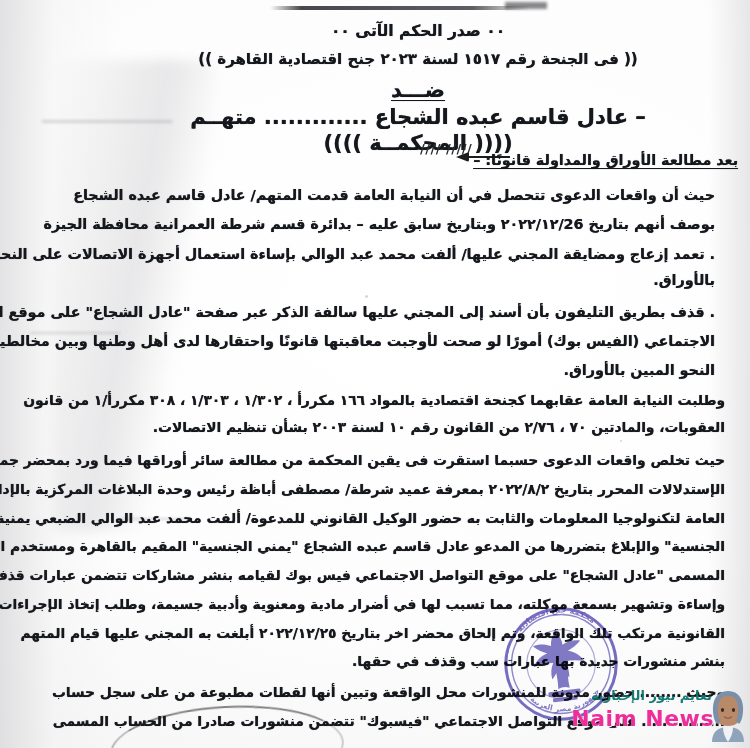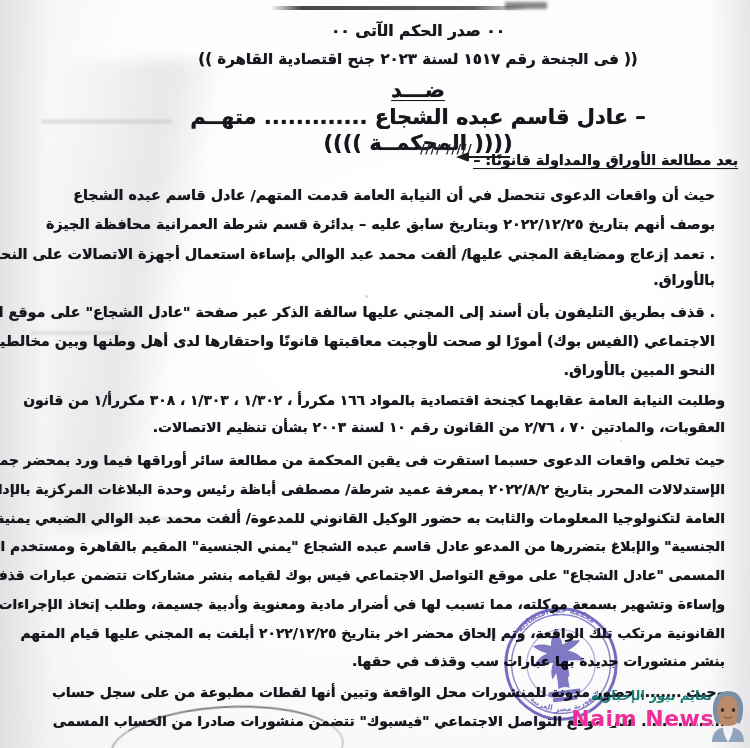--- a/index.html
+++ b/index.html
@@ -236,21 +236,21 @@
     <div class="tick-marks">///// ////</div>
 
     <div class="pen-arrow">
       <div class="shaft"></div>
       <div class="head"></div>
     </div>
 
     <div class="ln body-ln uline" style="top:152px; right:12px;">بعد مطالعة الأوراق والمداولة قانونًا: –</div>
 
     <div class="ln body-ln" style="top:187px; right:35px;">حيث أن واقعات الدعوى تتحصل في أن النيابة العامة قدمت المتهم/ عادل قاسم عبده الشجاع</div>
-    <div class="ln body-ln" style="top:216px; right:35px;">بوصف أنهم بتاريخ ٢٠٢٢/١٢/٢٥ وبتاريخ سابق عليه  –  بدائرة قسم شرطة العمرانية     محافظة الجيزة</div>
+    <div class="ln body-ln" style="top:216px; right:35px;">بوصف أنهم بتاريخ ٢٠٢٢/١٢/26 وبتاريخ سابق عليه  –  بدائرة قسم شرطة العمرانية     محافظة الجيزة</div>
     <div class="ln body-ln" style="top:246px; right:35px;">. تعمد إزعاج ومضايقة المجني عليها/ ألفت محمد عبد الوالي بإساءة استعمال أجهزة الاتصالات على النحو المبين</div>
     <div class="ln body-ln" style="top:272px; right:35px;">بالأوراق.</div>
 
     <div class="ln body-ln" style="top:304px; right:35px;">. قذف بطريق التليفون بأن أسند إلى المجني عليها سالفة الذكر عبر صفحة "عادل الشجاع" على موقع التواصل</div>
     <div class="ln body-ln" style="top:333px; right:35px;">الاجتماعي (الفيس بوك) أمورًا لو صحت لأوجبت معاقبتها قانونًا واحتقارها لدى أهل وطنها وبين مخالطيها على</div>
     <div class="ln body-ln" style="top:362px; right:35px;">النحو المبين بالأوراق.</div>
 
     <div class="ln small-ln" style="top:392px; right:25px;">وطلبت النيابة العامة عقابهما كجنحة اقتصادية بالمواد ١٦٦ مكررأ ، ١/٣٠٢ ، ١/٣٠٣ ، ٣٠٨ مكررأ/١ من قانون</div>
     <div class="ln small-ln" style="top:419px; right:25px;">العقوبات، والمادتين ٧٠ ، ٢/٧٦ من القانون رقم ١٠ لسنة ٢٠٠٣ بشأن تنظيم الاتصالات.</div>
 

